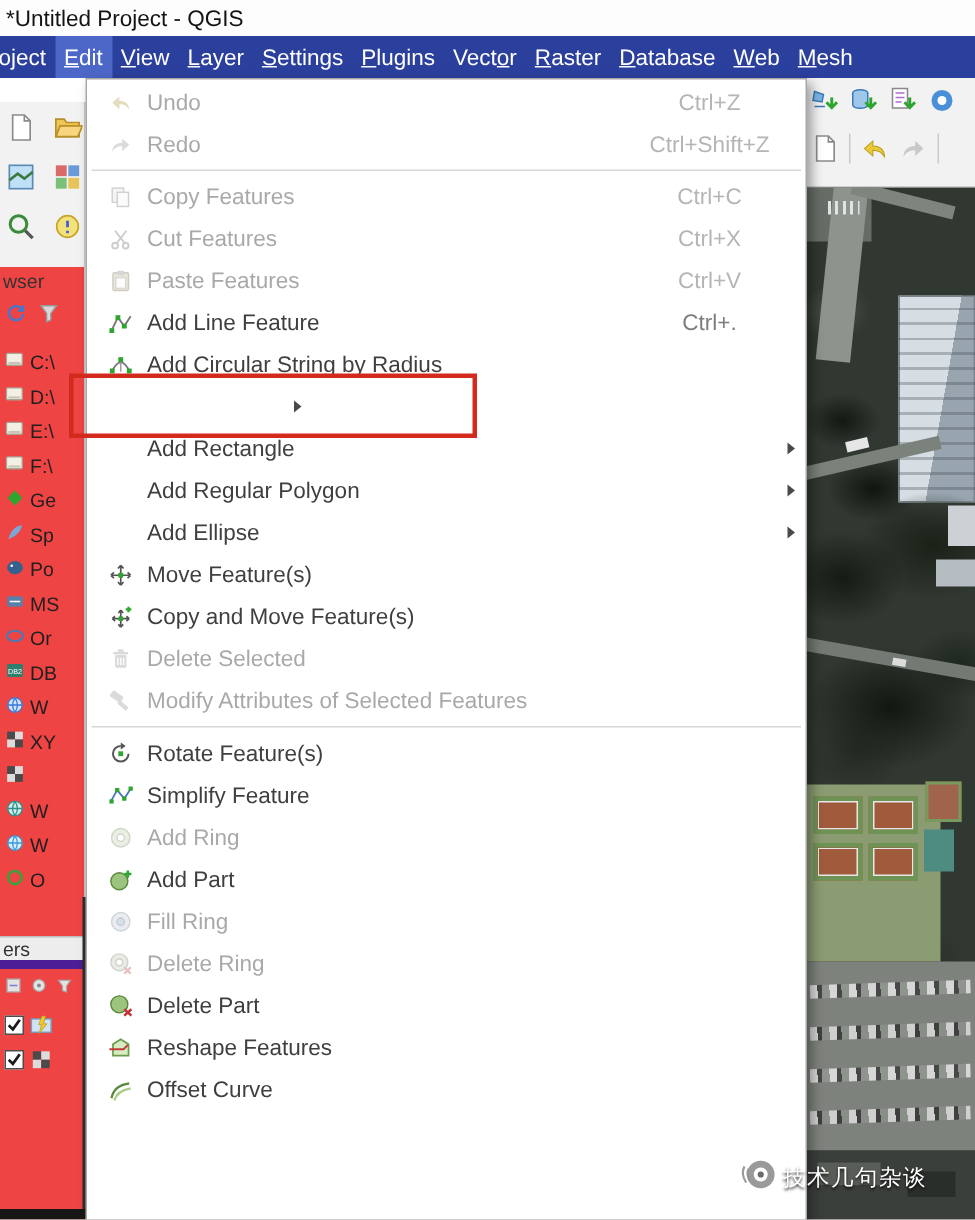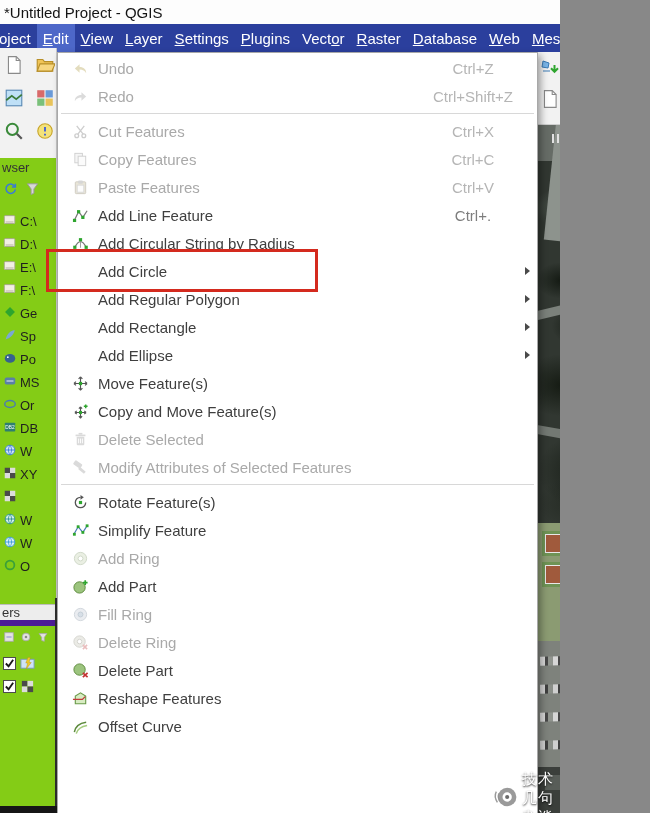--- a/index.html
+++ b/index.html
@@ -1,31 +1,31 @@
 <!DOCTYPE html>
 <html style="--menubar: #2b3f9d; --menubar-active: #4d67c8; --annotation: #d42a1e; --menu-text: #3f3f3f; --disabled-text: #a9a9a9;"><head>
 <meta charset="utf-8">
 <style>
   html,body{margin:0;padding:0;background:#888;}
-  .screen{position:relative;width:560px;height:813px;background:#fff;overflow:hidden;
+  .screen{position:relative;width:650px;height:813px;background:#fff;overflow:hidden;
           font-family:"Liberation Sans",sans-serif;}
   
   .titlebar{position:absolute;left:0;top:0;width:650px;height:24px;background:#fdfdfd;
             display:flex;align-items:center;padding-left:4px;box-sizing:border-box;
             font-size:15px;color:#141414;}
   
   .menubar{position:absolute;left:0;top:24px;width:650px;height:28px;
            background:var(--menubar,#2b3f9d);display:flex;align-items:stretch;
            color:#fff;font-size:15px;}
   .mb-item{display:flex;align-items:center;padding:0 6px;white-space:nowrap;cursor:default;}
   .mb-item:first-child{margin-left:-3px;padding-left:2px;}
   .mb-item.active{background:var(--menubar-active,#4d67c8);}
   .mb-item u{text-decoration:underline;}
   
-  .left-col{position:absolute;left:0;top:48px;width:57px;bottom:0;background:#84cc16;
+  .left-col{position:absolute;left:0;top:68px;width:57px;bottom:0;background:#ef4444;
             border-right:1px solid #c6c6c6;box-sizing:border-box;overflow:hidden;}
   .left-toolbar{position:absolute;left:0;top:0;width:57px;height:110px;background:#f2f2f2;
                 display:flex;flex-direction:column;gap:9px;padding:5px 0 0 2px;box-sizing:border-box;}
   .lt-row{display:flex;gap:7px;}
   .tool-icon{width:24px;height:24px;display:flex;align-items:center;justify-content:center;flex:none;}
   .tool-icon svg{width:20px;height:20px;}
   .browser-header{position:absolute;left:0;top:112px;width:57px;height:18px;font-size:13px;
                   color:#333;padding-left:2px;box-sizing:border-box;}
   .browser-toolbar{position:absolute;left:0;top:132px;display:flex;gap:5px;padding-left:2px;}
   .small-icon{width:17px;height:17px;display:flex;align-items:center;justify-content:center;flex:none;}
@@ -447,39 +447,39 @@
             <path d="M3 14c0-4 2.5-6.5 7-6.5V4.5L15 9l-5 4.5V10c-3.5 0-5.5 1.3-7 4z" fill="#bfbfbf"></path>
           </svg>
         </span>
         <span class="mi-label">Redo</span>
         <span class="mi-shortcut">Ctrl+Shift+Z</span>
         <span class="mi-arrow"></span>
       </div>
       <div class="menu-sep"></div>
       <div class="menu-item disabled">
         <span class="mi-icon">
+          <svg viewBox="0 0 18 18">
+            <rect x="3" y="2.5" width="8" height="10" fill="#eeeeee" stroke="#aaaaaa"></rect>
+            <rect x="6.5" y="5.5" width="8" height="10" fill="#f8f8f8" stroke="#aaaaaa"></rect>
+          </svg>
+        </span>
+        <span class="mi-label">Copy Features</span>
+        <span class="mi-shortcut">Ctrl+C</span>
+        <span class="mi-arrow"></span>
+      </div>
+      <div class="menu-item disabled">
+        <span class="mi-icon">
           <svg viewBox="0 0 18 18" stroke="#a5a5a5" fill="none" stroke-width="1.4">
             <path d="M5 3l7 9M13 3L6 12"></path>
             <circle cx="5" cy="13.5" r="2"></circle>
             <circle cx="12.5" cy="13.5" r="2"></circle>
           </svg>
         </span>
         <span class="mi-label">Cut Features</span>
         <span class="mi-shortcut">Ctrl+X</span>
-        <span class="mi-arrow"></span>
-      </div>
-      <div class="menu-item disabled">
-        <span class="mi-icon">
-          <svg viewBox="0 0 18 18">
-            <rect x="3" y="2.5" width="8" height="10" fill="#eeeeee" stroke="#aaaaaa"></rect>
-            <rect x="6.5" y="5.5" width="8" height="10" fill="#f8f8f8" stroke="#aaaaaa"></rect>
-          </svg>
-        </span>
-        <span class="mi-label">Copy Features</span>
-        <span class="mi-shortcut">Ctrl+C</span>
         <span class="mi-arrow"></span>
       </div>
       <div class="menu-item disabled">
         <span class="mi-icon">
           <svg viewBox="0 0 18 18">
             <rect x="3.5" y="3" width="11" height="12.5" rx="1" fill="#d8d2b8" stroke="#a8a290"></rect>
             <rect x="6.5" y="1.5" width="5" height="3.5" rx="1" fill="#b5b5b5"></rect>
             <rect x="5.5" y="6.5" width="7" height="7.5" fill="#fafafa" stroke="#bbbbbb"></rect>
           </svg>
         </span>
@@ -509,33 +509,32 @@
             <rect x="13.3" y="11.3" width="3.4" height="3.4" fill="#2ea52e"></rect>
             <rect x="7.3" y="3.3" width="3.4" height="3.4" fill="#2ea52e"></rect>
           </svg>
         </span>
         <span class="mi-label">Add Circular String by Radius</span>
         <span class="mi-shortcut"></span>
         <span class="mi-arrow"></span>
       </div>
       <div class="menu-item">
         <span class="mi-icon"></span>
-        <span class="mi-label">Add Circle</span>
+        <span class="mi-shortcut"></span>
+        <span class="mi-arrow has"></span>
+      </div>
+      <div class="menu-item">
+        <span class="mi-icon"></span>
+        <span class="mi-label">Add Rectangle</span>
         <span class="mi-shortcut"></span>
         <span class="mi-arrow has"></span>
       </div>
       <div class="menu-item">
         <span class="mi-icon"></span>
         <span class="mi-label">Add Regular Polygon</span>
-        <span class="mi-shortcut"></span>
-        <span class="mi-arrow has"></span>
-      </div>
-      <div class="menu-item">
-        <span class="mi-icon"></span>
-        <span class="mi-label">Add Rectangle</span>
         <span class="mi-shortcut"></span>
         <span class="mi-arrow has"></span>
       </div>
       <div class="menu-item">
         <span class="mi-icon"></span>
         <span class="mi-label">Add Ellipse</span>
         <span class="mi-shortcut"></span>
         <span class="mi-arrow has"></span>
       </div>
       <div class="menu-item">

